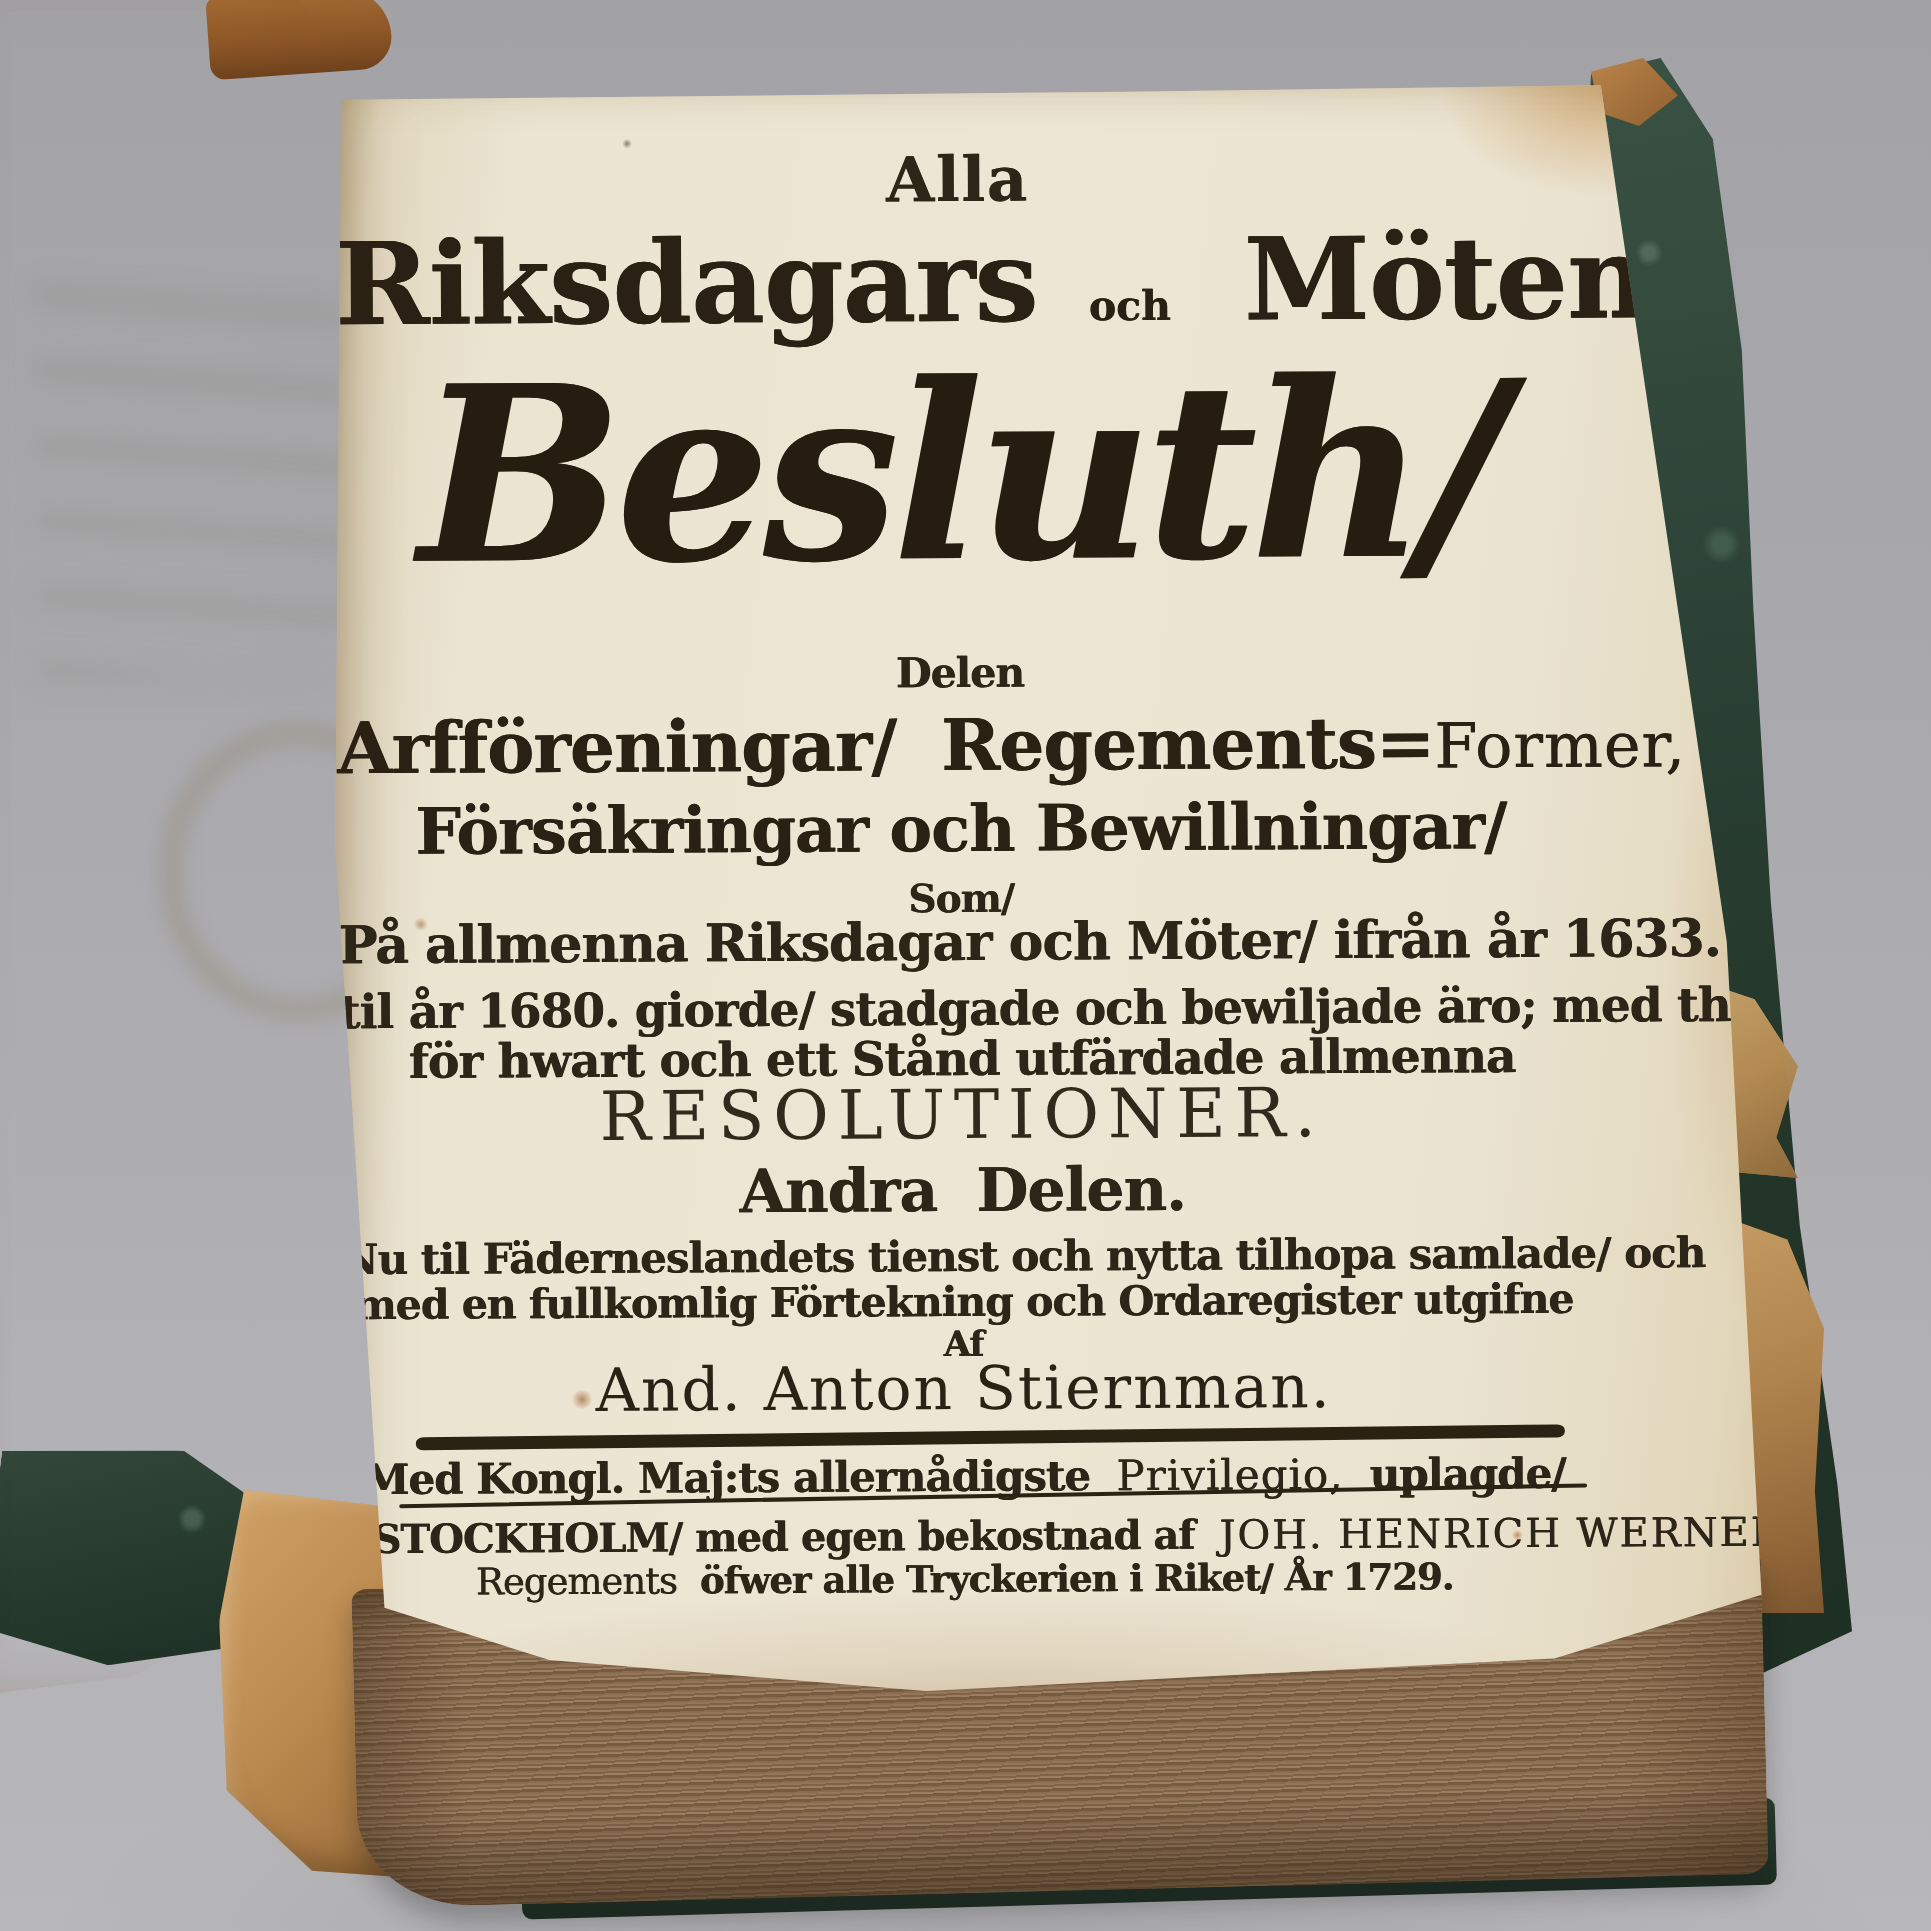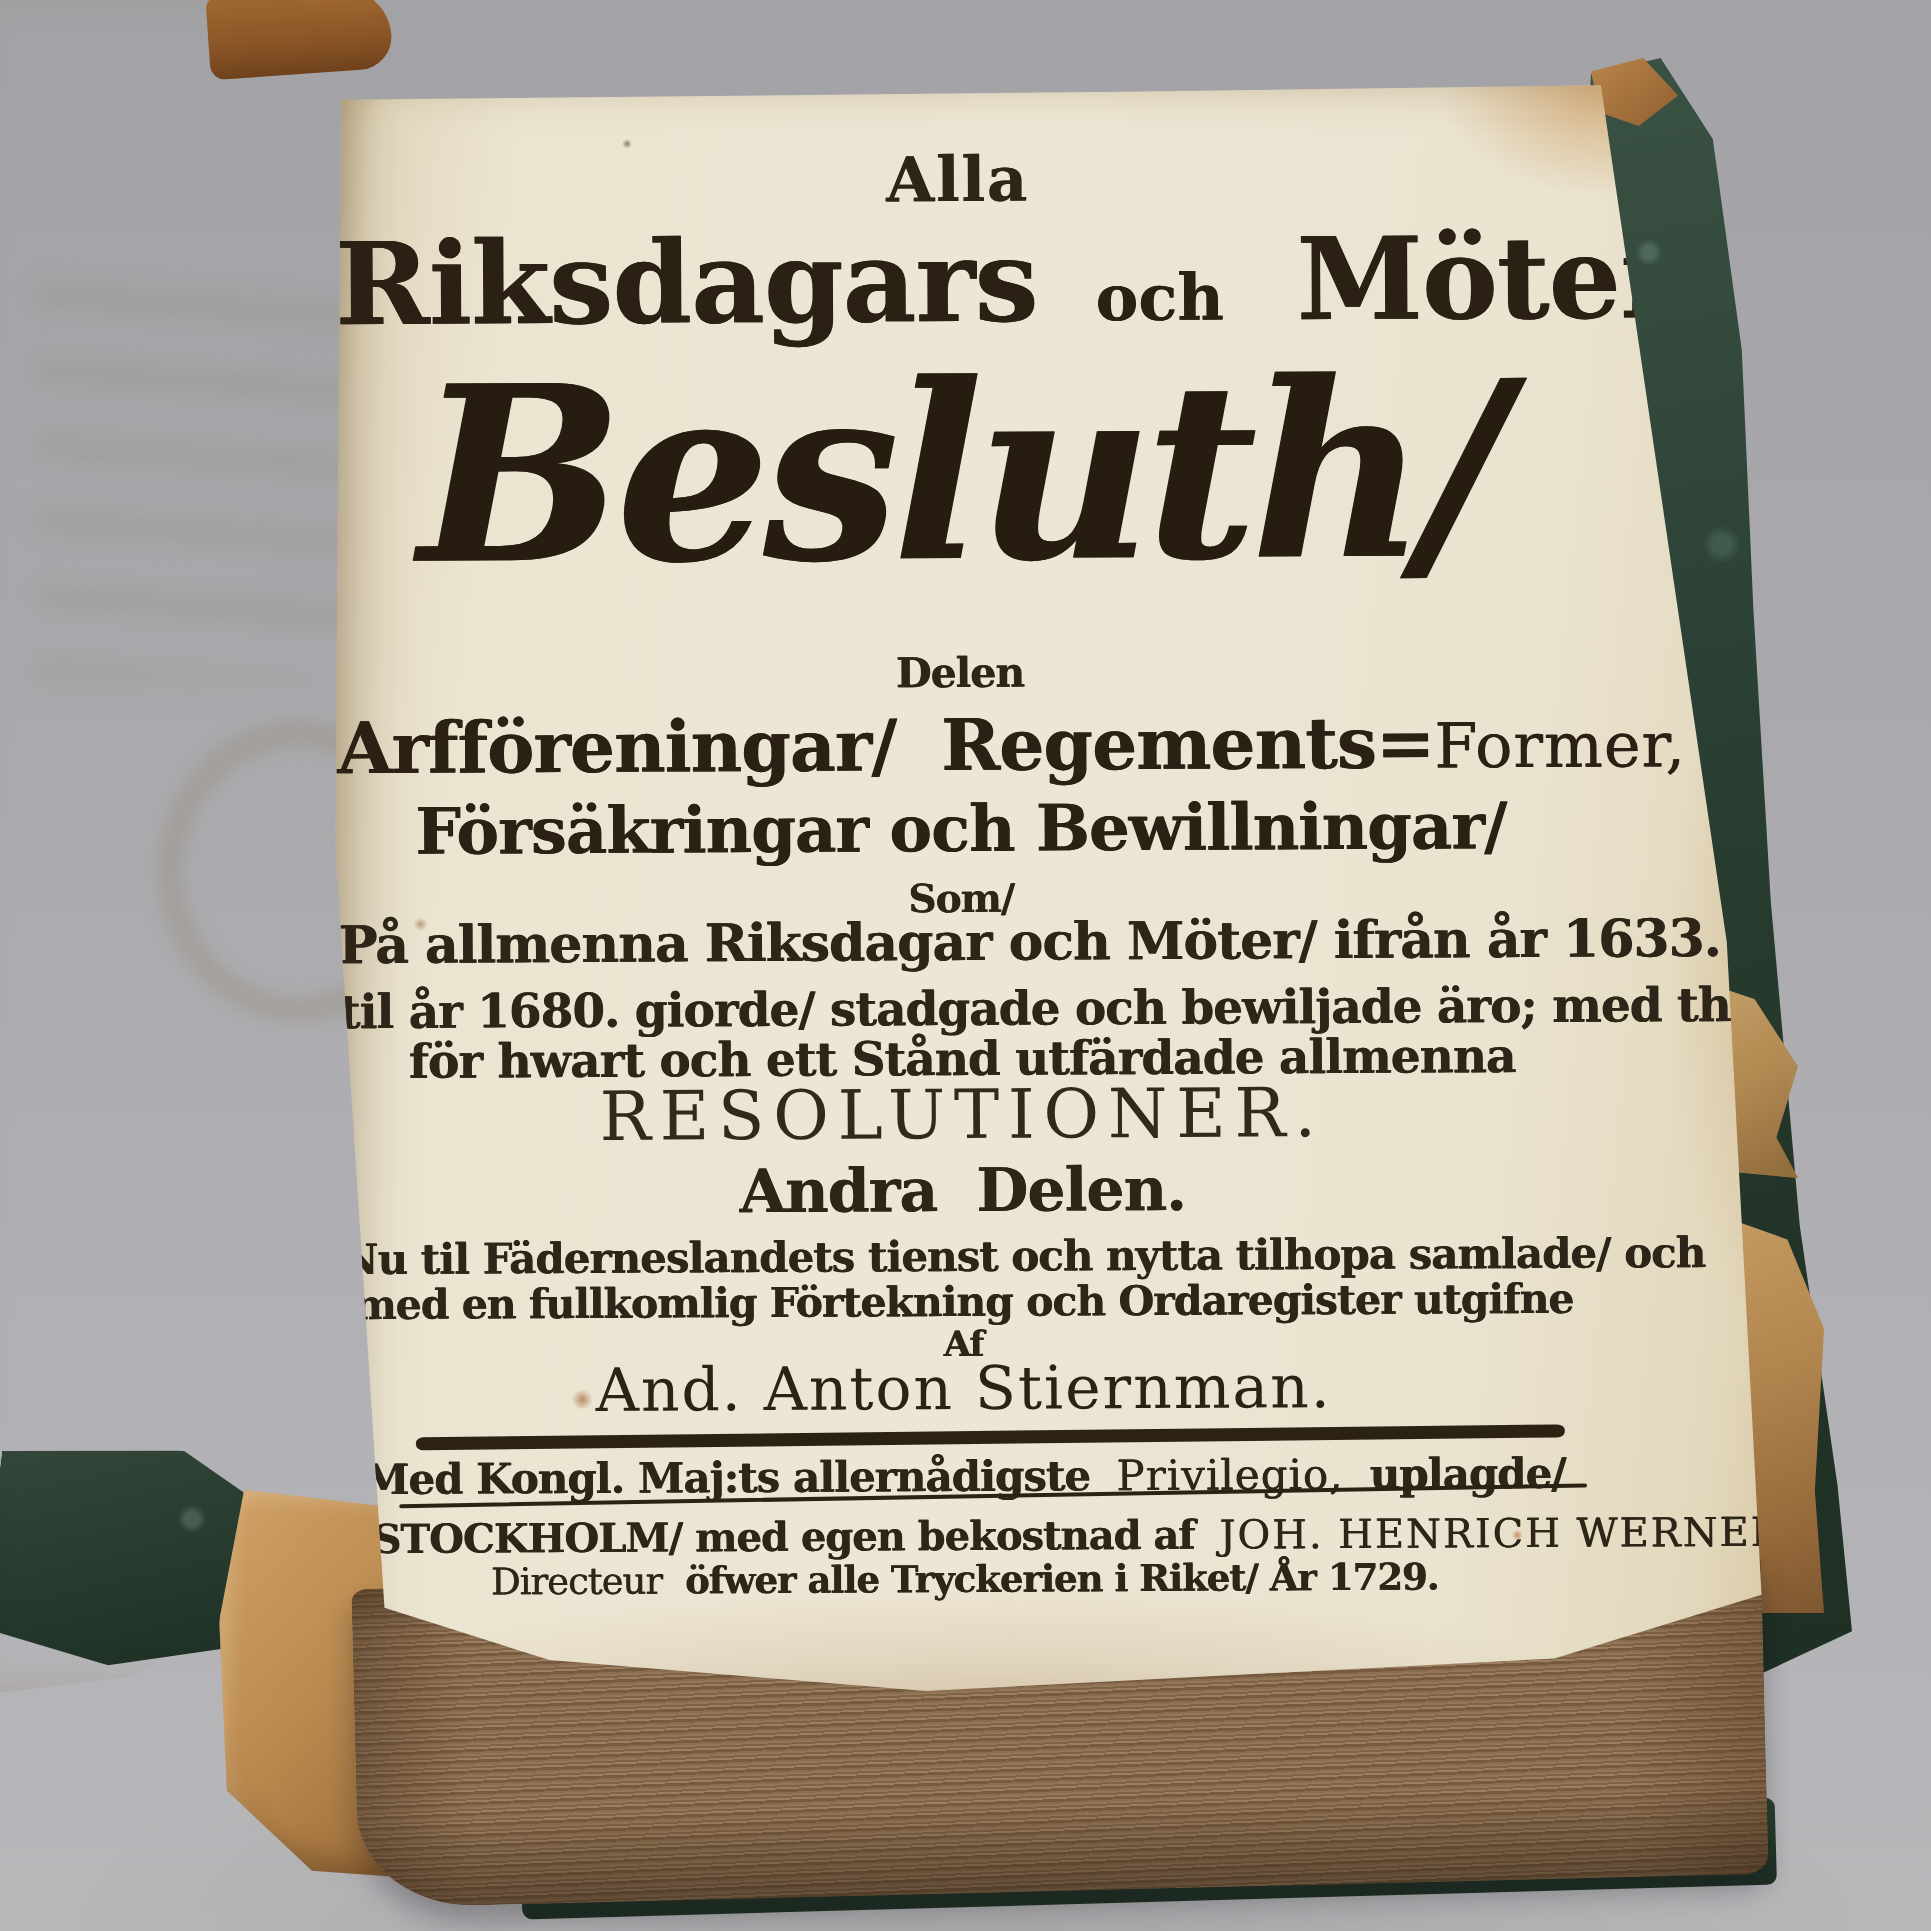--- a/index.html
+++ b/index.html
@@ -114,21 +114,21 @@
     clip-path:polygon(0.9% 1.4%,55% 0.9%,87.9% 0.5%,96.6% 53%,99% 93%,84.7% 96.9%,41.3% 98.9%,15.3% 97%,3.9% 93.8%,0.5% 47%);
     box-shadow:inset 46px 0 68px -37px rgba(95,65,30,.55), inset 0 29px 53px -37px rgba(150,110,60,.5);
   }
   .type-area{position:absolute;left:9.7px;top:0;width:1246px;height:1632px;color:#2e2519;transform:rotate(-0.3deg);}
   .line{position:absolute;left:0;right:0;text-align:center;white-space:nowrap;}
   .fr{font-family:"DejaVu Serif",serif;font-weight:bold;letter-spacing:-1px;text-shadow:0.6px 0 0 currentColor;}
   .rm{font-family:"DejaVu Serif",serif;font-weight:normal;}
   .gap-l{margin-left:.30em;}
   .l-alla{top:66px;font-size:62px;letter-spacing:1.9px;}
   .l-riks{top:137px;font-size:114px;color:#2a2013;}
-  .l-riks .small-och{font-size:64px;letter-spacing:0;}
+  .l-riks .small-och{font-size:41px;letter-spacing:0;}
   .l-besluth{top:253px;font-size:243px;font-style:italic;letter-spacing:-7.7px;color:#261d10;}
   .l-samt{top:572px;font-size:41px;}
   .l-arf{top:626px;font-size:71px;color:#2a2013;}
   .l-arf .rm{font-size:62px;letter-spacing:1px;}
   .l-fors{top:714px;font-size:64px;color:#2a2013;}
   .l-som{top:798px;font-size:39px;}
   .l-pa{top:834px;font-size:52px;}
   .l-til{top:904px;font-size:47px;}
   .l-for{top:954px;font-size:47px;}
   .l-res{top:998px;font-size:68px;letter-spacing:8.7px;color:#32281b;}
@@ -257,21 +257,21 @@
         </div>
 
         <div class="rule rule-thin1"></div>
 
         <div class="line fr l-stock">
           <span>J STOCKHOLM/ med egen bekostnad af</span>
           <span class="rm gap-l">JOH. HENRICH WERNER,</span>
         </div>
 
         <div class="line fr l-dir">
-          <span class="rm">Directeur</span>
+          <span class="rm">Regements</span>
           <span class="gap-l">öfwer alle Tryckerien i Riket/ År 1729.</span>
         </div>
 
         <div class="fox fox1"></div>
         <div class="fox fox2"></div>
         <div class="fox fox3"></div>
         <div class="fox fox4"></div>
       </div>
     </div>
 

